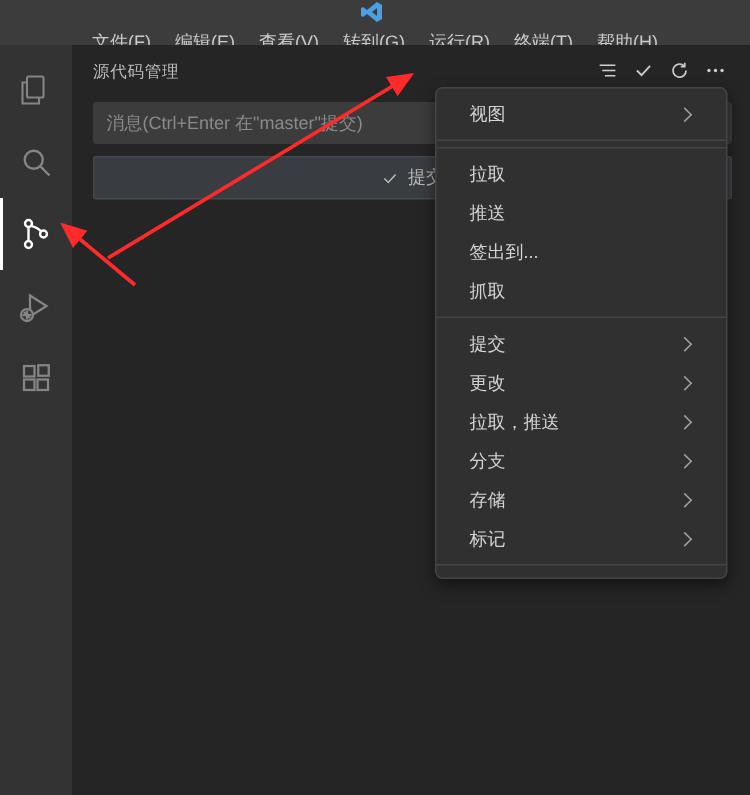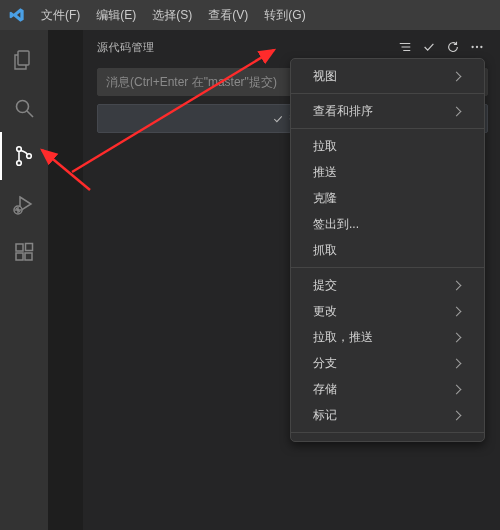--- a/index.html
+++ b/index.html
@@ -13,34 +13,35 @@
     overflow: hidden;
     position: relative;
   }
   .titlebar {
     height: 30px;
     background: #3c3c3c;
     display: flex;
     align-items: center;
     padding: 0 4px;
     font-size: 12px;
+    flex-direction: column;
   }
   .logo {
     width: 22px; height: 22px;
     margin: 0 6px 0 2px;
     display: flex; align-items: center; justify-content: center;
   }
   .menu { display: flex; gap: 2px; }
   .menu-item {
     padding: 4px 7px;
     border-radius: 3px;
     cursor: default;
     color: #cccccc;
   }
-  .main { display: flex; height: calc(100% - 30px); gap: 35px; }
+  .main { display: flex; height: calc(100% - 30px); }
   .activitybar {
     width: 48px;
     background: #333333;
     display: flex;
     flex-direction: column;
     align-items: center;
     padding-top: 6px;
   }
   .activity-icon {
     width: 48px; height: 48px;
@@ -141,23 +142,25 @@
 
 <div class="titlebar">
   <div class="logo">
     <svg width="16" height="16" viewBox="0 0 24 24">
       <path fill="#4aa0e6" d="M17 2 L22 5 L22 19 L17 22 L7 14 L3 17 L1 16 L1 8 L3 7 L7 10 Z M17 8 L12 12 L17 16 Z"></path>
     </svg>
   </div>
   <div class="menu" id="menubar">
       <div class="menu-item">文件(F)</div>
       <div class="menu-item">编辑(E)</div>
-      <div class="menu-item">选择(S)</div>
       <div class="menu-item">查看(V)</div>
       <div class="menu-item">转到(G)</div>
+      <div class="menu-item">运行(R)</div>
+      <div class="menu-item">终端(T)</div>
+      <div class="menu-item">帮助(H)</div>
     </div>
 </div>
 
 <div class="main">
   <div class="activitybar" id="activitybar">
       <div class="activity-icon">
         <svg width="24" height="24" viewBox="0 0 24 24" fill="none" stroke="currentColor" stroke-width="1.4">
           <rect x="6" y="3" width="11" height="14" rx="1"></rect>
           <path d="M6 7 H3 V21 H14 V17"></path>
         </svg>
@@ -237,33 +240,26 @@
     </div>
   </div>
 </div>
 
 <div class="context-menu" id="ctxmenu">
     <div class="ctx-item">
       <span class="label">视图</span>
       <span class="chev"></span>
     </div>
     <div class="ctx-sep"></div>
-    <div class="ctx-item">
-      <span class="label">查看和排序</span>
-      <span class="chev"></span>
-    </div>
     <div class="ctx-sep"></div>
     <div class="ctx-item">
       <span class="label">拉取</span>
     </div>
     <div class="ctx-item">
       <span class="label">推送</span>
-    </div>
-    <div class="ctx-item">
-      <span class="label">克隆</span>
     </div>
     <div class="ctx-item">
       <span class="label">签出到...</span>
     </div>
     <div class="ctx-item">
       <span class="label">抓取</span>
     </div>
     <div class="ctx-sep"></div>
     <div class="ctx-item">
       <span class="label">提交</span>

